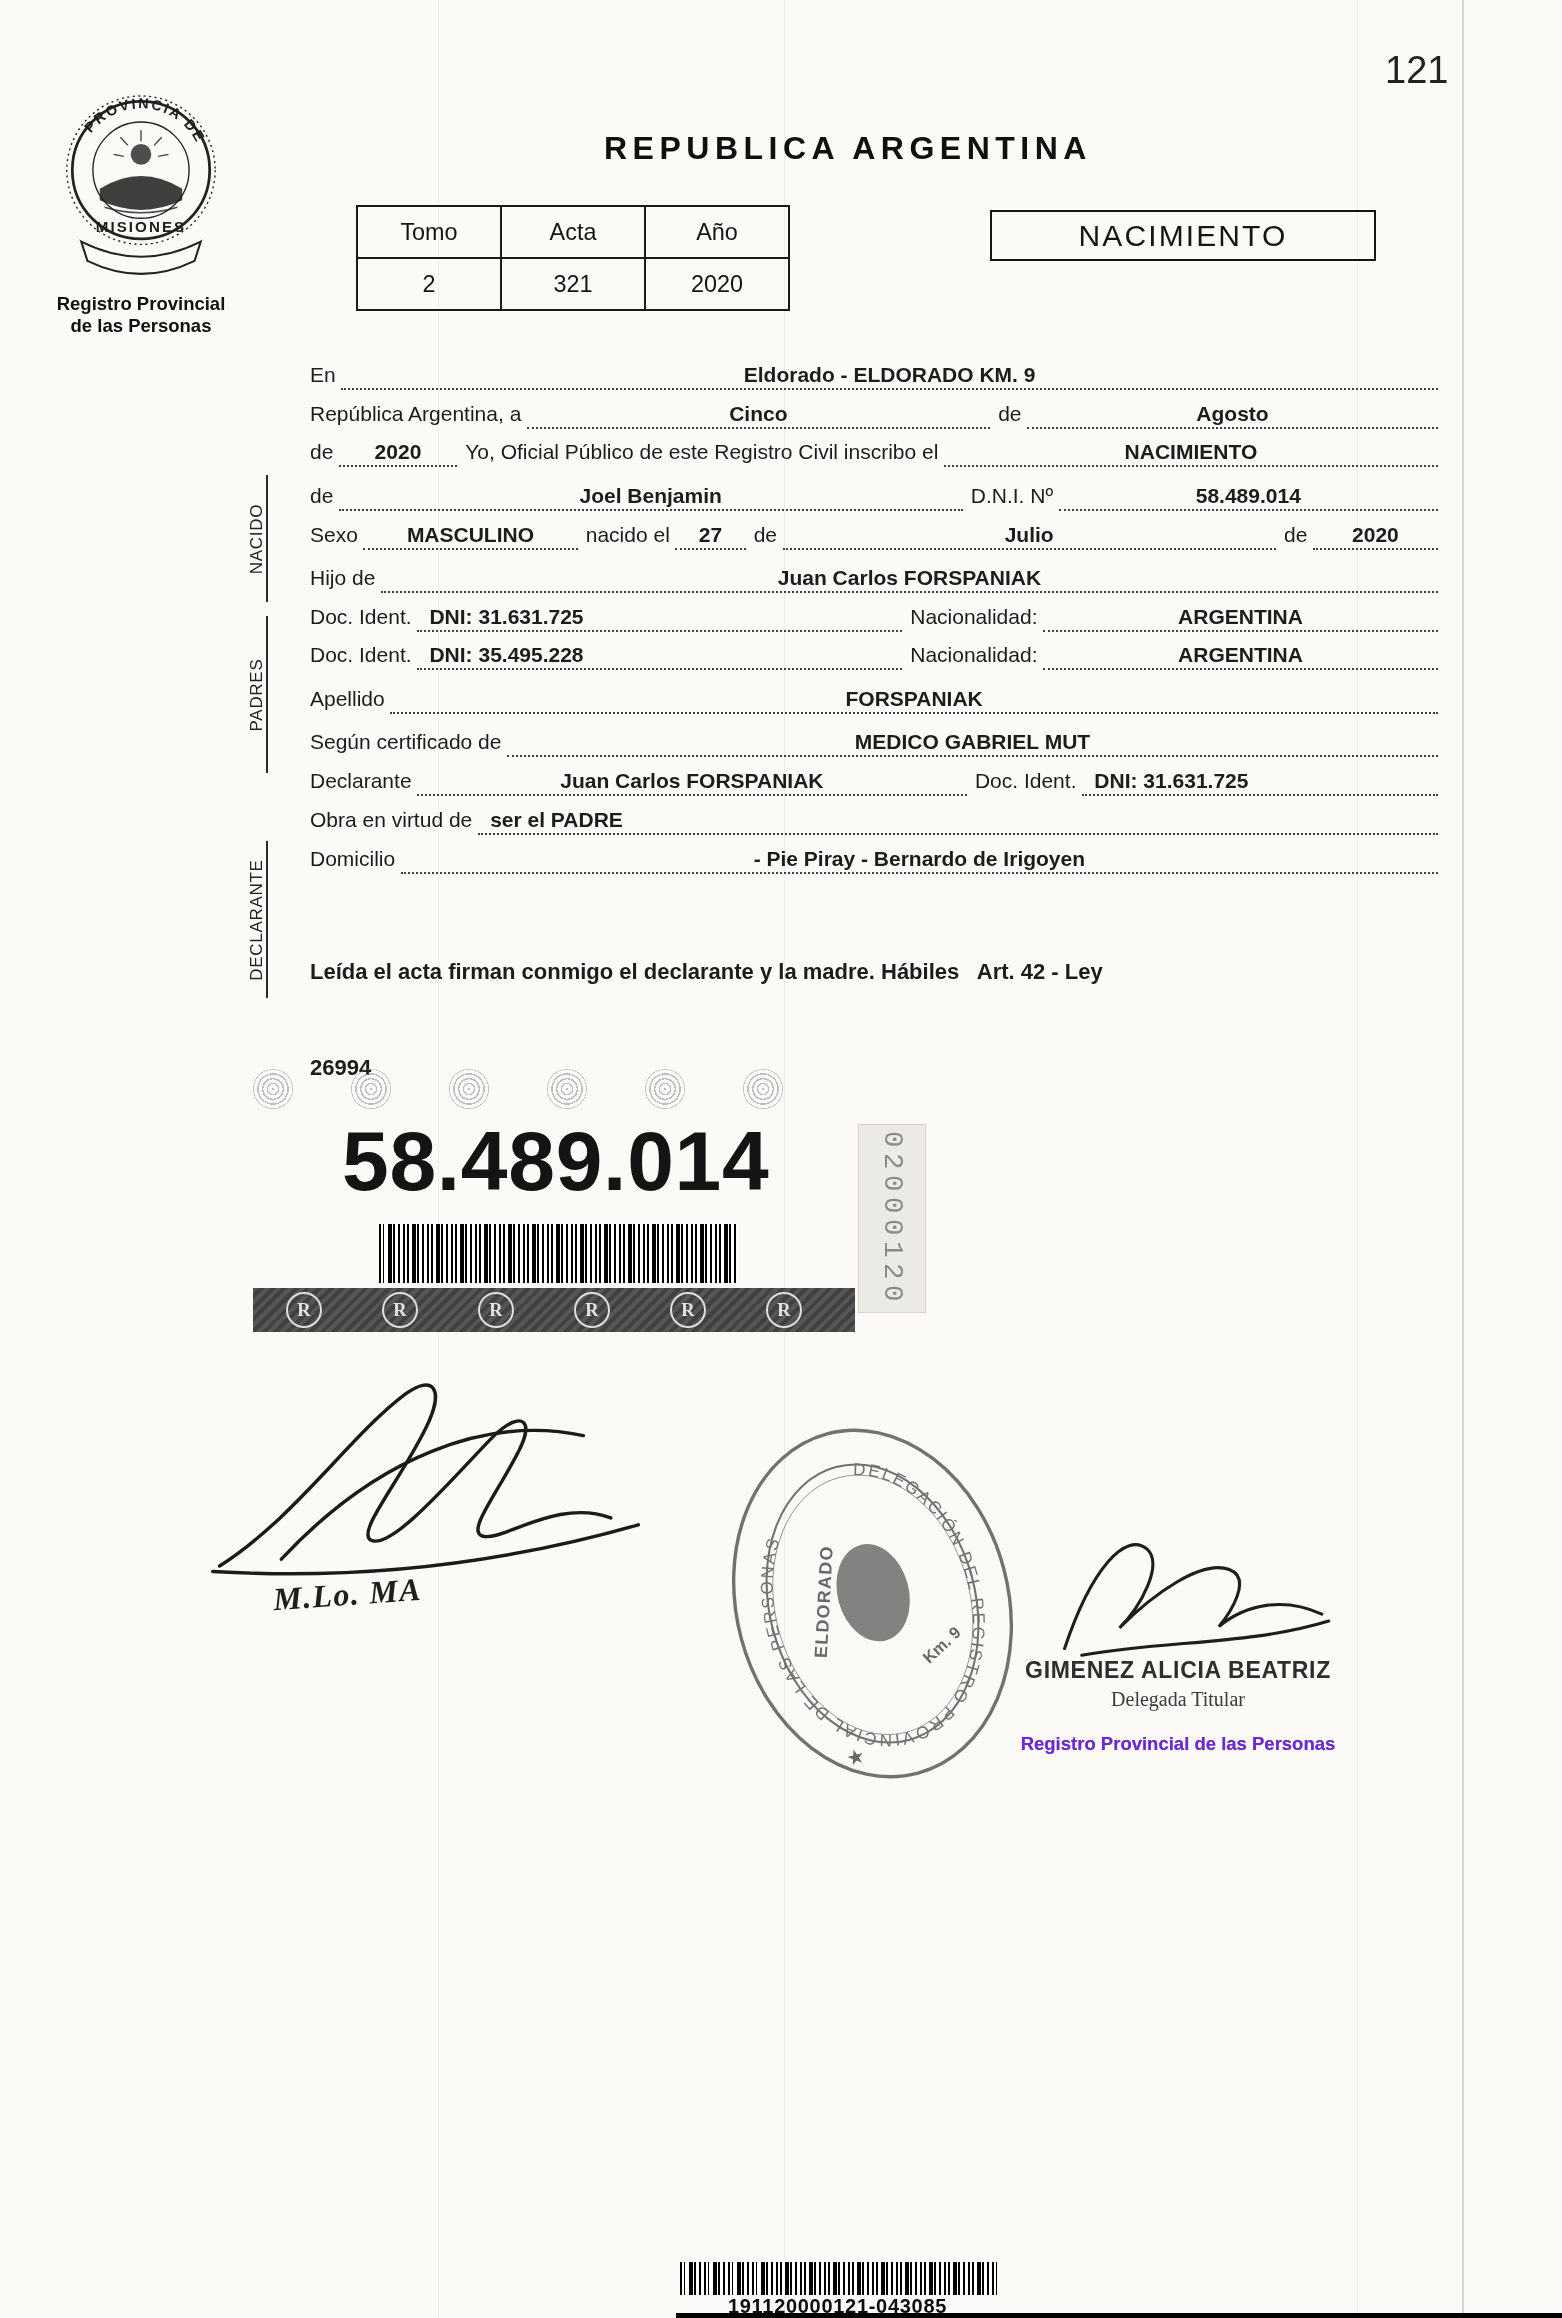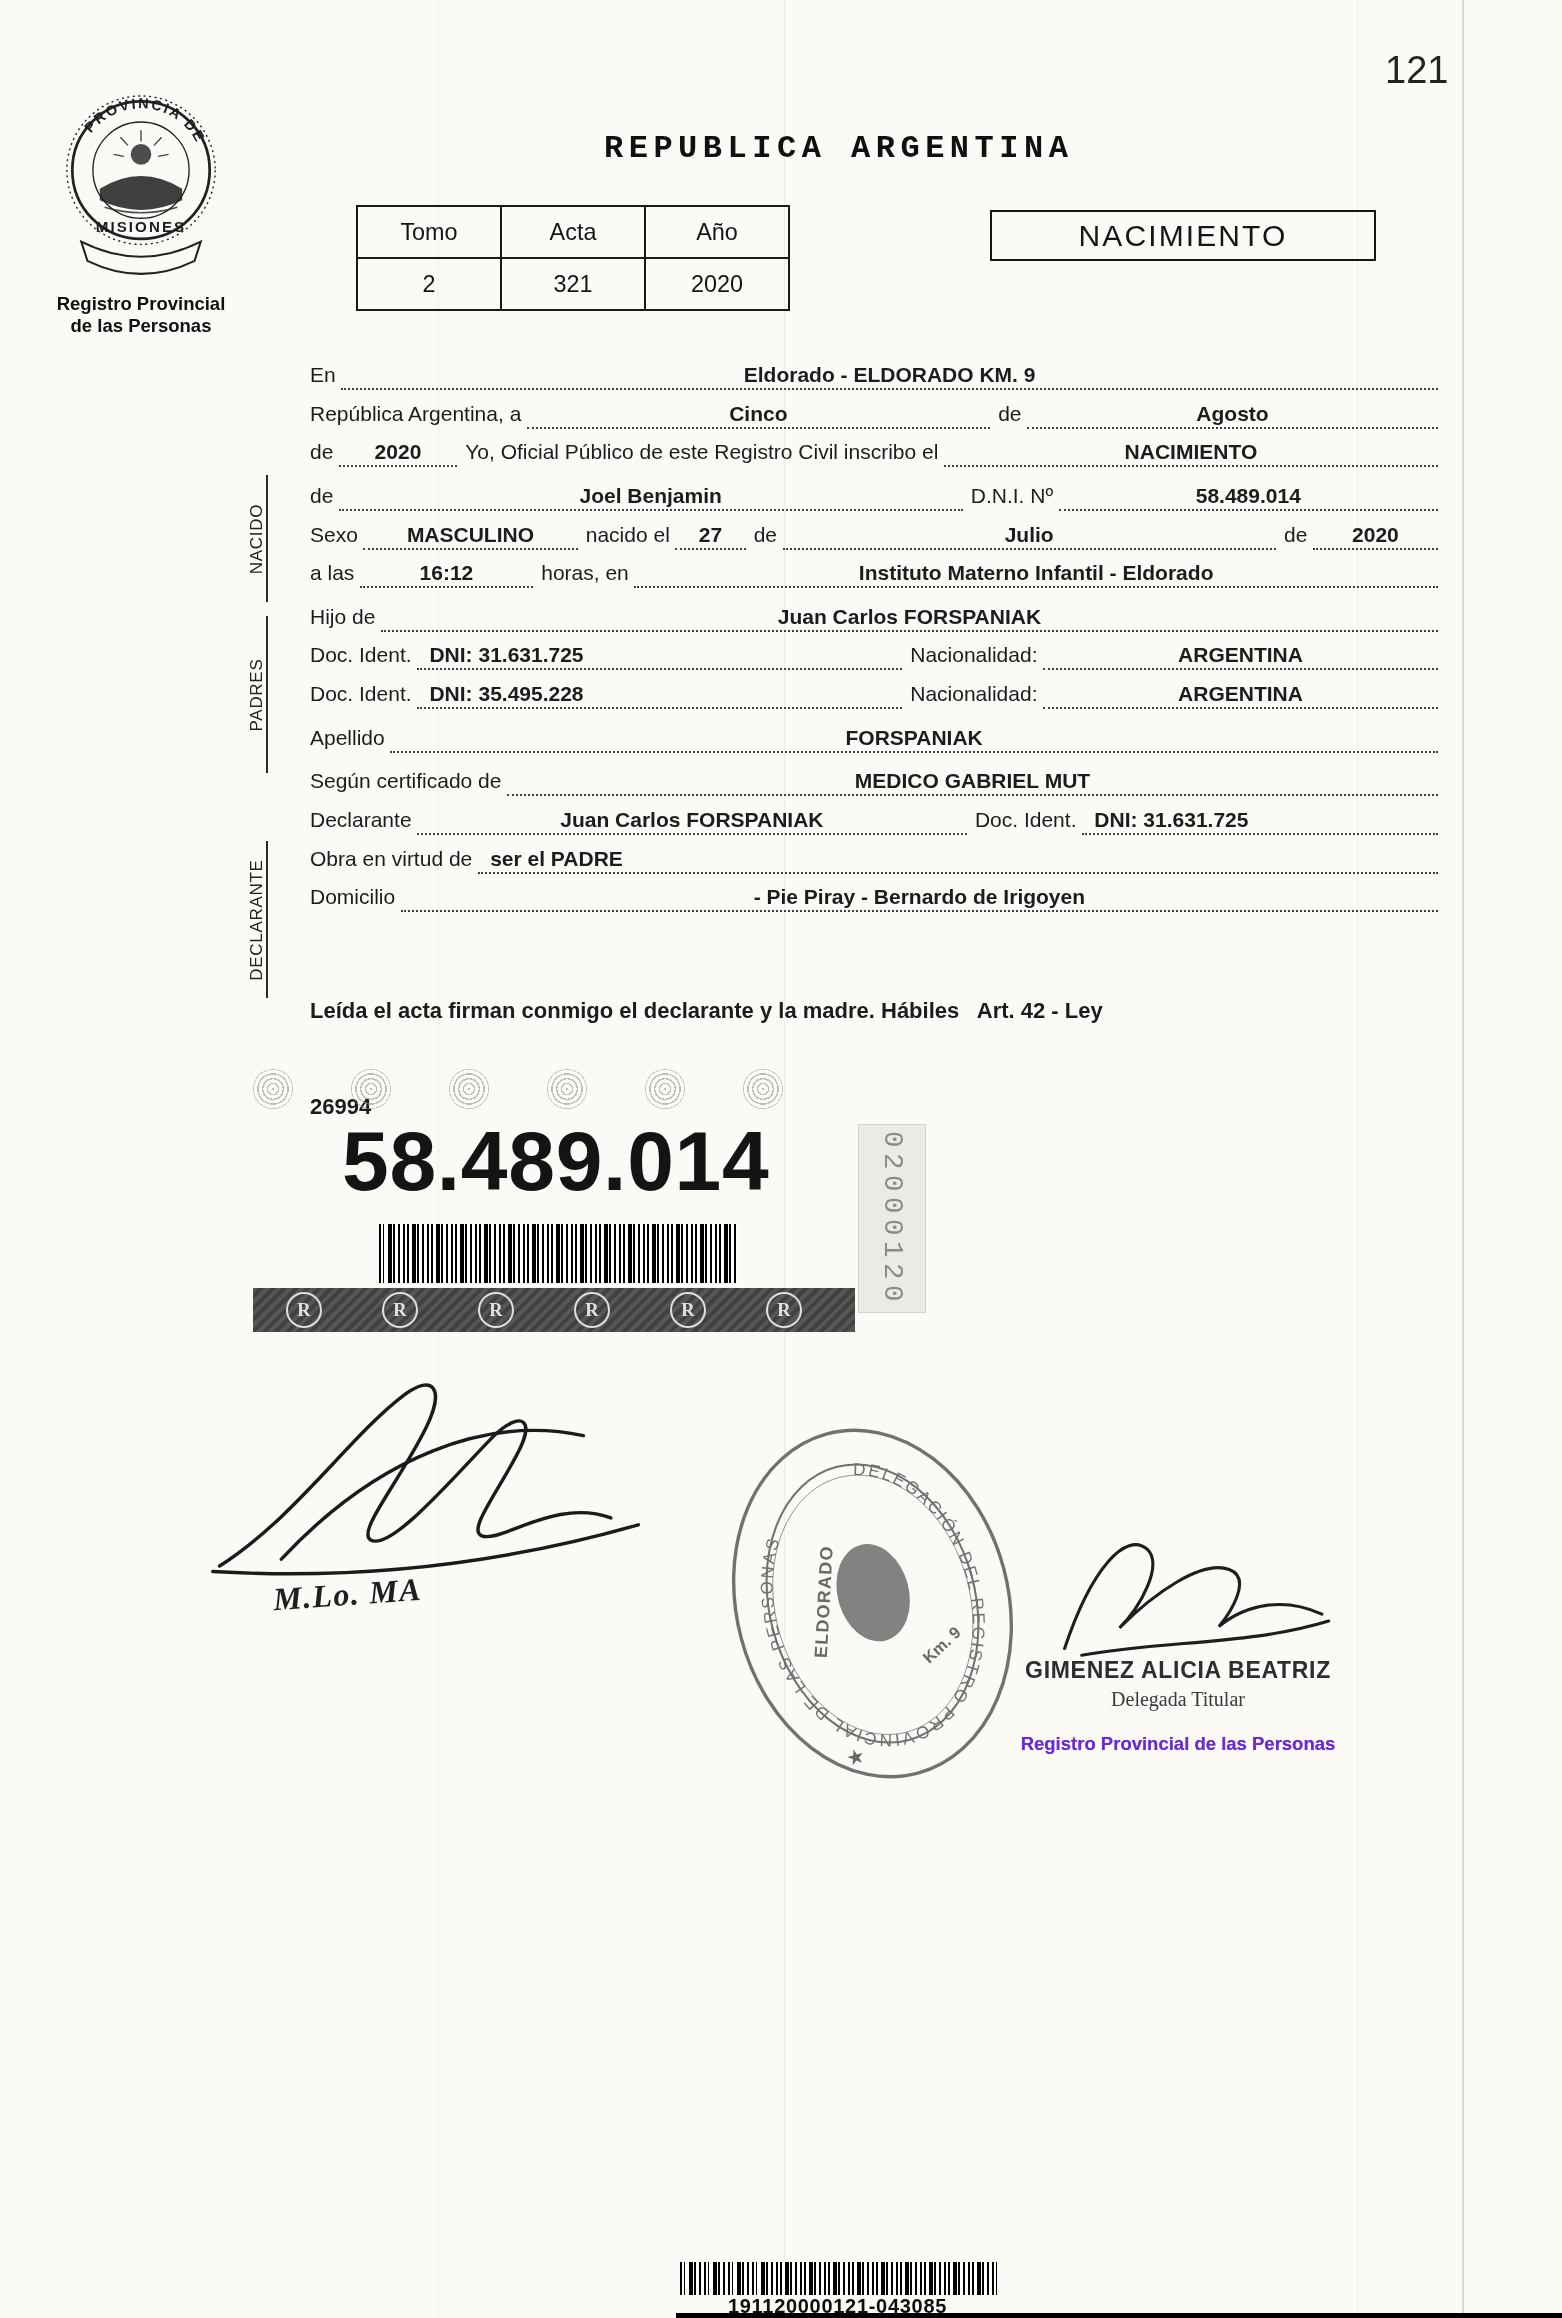--- a/index.html
+++ b/index.html
@@ -17,21 +17,21 @@
   .fold.f3{left:1357px;}
   .fold.f4{left:1462px;width:2.1px;background:rgba(0,0,0,.14);}
 
   .page-number{position:absolute;left:1385px;top:49px;font-size:38px;color:#222;}
 
   .seal-wrap{position:absolute;left:31px;top:89px;width:220px;text-align:center;}
   .seal-caption{font-size:18.5px;font-weight:700;line-height:1.18;margin-top:4.1px;color:#111;}
 
   .doc-title{
     position:absolute;left:604px;top:130px;
-    font-family:Liberation Mono, monospace;
+    font-family:Liberation Sans, sans-serif;
     font-weight:700;font-size:32px;letter-spacing:5.5px;color:#101010;white-space:nowrap;
   }
 
   table.acta{
     position:absolute;left:356px;top:205px;border-collapse:collapse;
   }
   table.acta td{
     width:140px;height:48px;border:2.1px solid #1a1a1a;text-align:center;
     font-size:23.4px;color:#151515;
   }
@@ -230,26 +230,20 @@
       <span class="lbl">Sexo</span>
       <span class="slot w300"><span class="val">MASCULINO</span></span>
       <span class="lbl mid">nacido el</span>
       <span class="slot w90"><span class="val">27</span></span>
       <span class="lbl mid">de</span>
       <span class="slot"><span class="val">Julio</span></span>
       <span class="lbl mid">de</span>
       <span class="slot w170"><span class="val">2020</span></span>
     </div>
 
-    <div class="fline">
-      <span class="lbl">a las</span>
-      <span class="slot w240"><span class="val">16:12</span></span>
-      <span class="lbl mid">horas, en</span>
-      <span class="slot"><span class="val">Instituto Materno Infantil - Eldorado</span></span>
-    </div>
 
     <div class="fline gap">
       <span class="lbl">Hijo de</span>
       <span class="slot"><span class="val">Juan Carlos FORSPANIAK</span></span>
     </div>
 
     <div class="fline">
       <span class="lbl">Doc. Ident.</span>
       <span class="slot left fx12"><span class="val">DNI: 31.631.725</span></span>
       <span class="lbl mid">Nacionalidad:</span>

